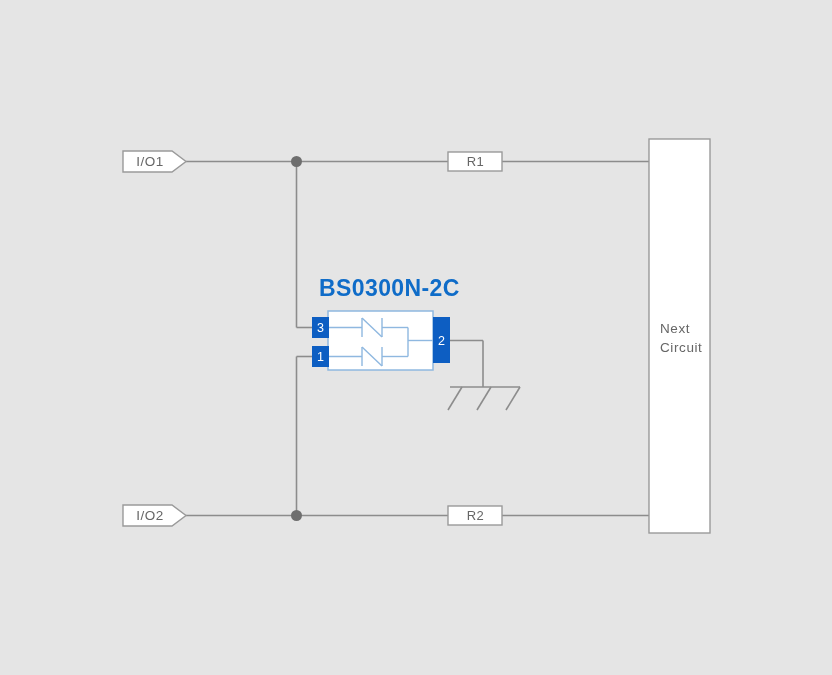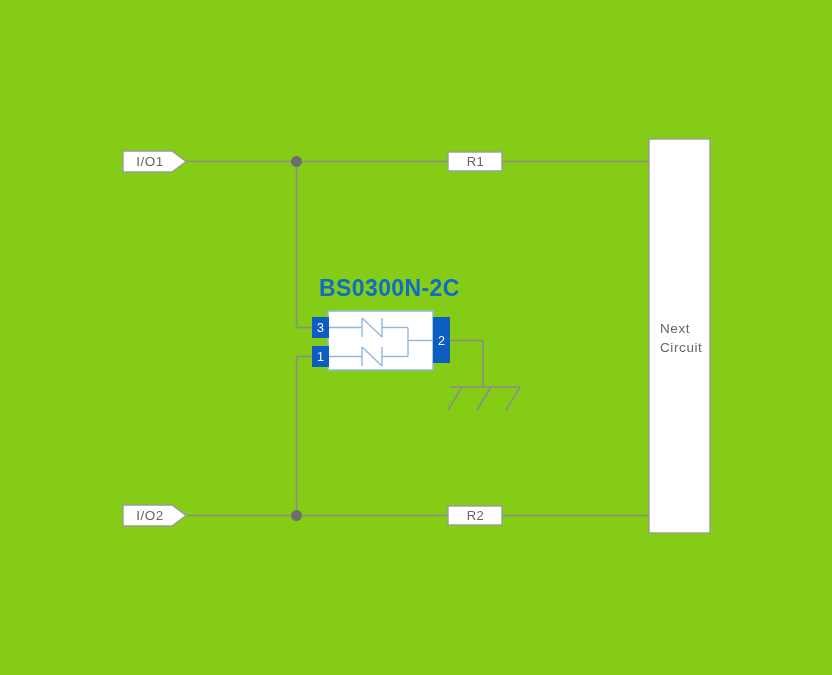--- a/index.html
+++ b/index.html
@@ -1,17 +1,17 @@
 <!DOCTYPE html>
 <html><head>
 <meta charset="utf-8">
 <style>
   html,body{margin:0;padding:0;background:#ffffff;}
   .stage{
-    position:relative;width:832px;height:675px;background:#84cc16;
+    position:relative;width:832px;height:675px;background:#e5e5e5;
     font-family:"Liberation Sans","DejaVu Sans",sans-serif;overflow:hidden;
   }
   .stage svg{position:absolute;left:0;top:0;display:block;}
 
   
   .wire{stroke:#8c8c8c;stroke-width:1.6;fill:none;}
   .outline{stroke:#9a9a9a;stroke-width:1.4;fill:#ffffff;}
   .dot{fill:#6e6e6e;stroke:none;}
 
   

